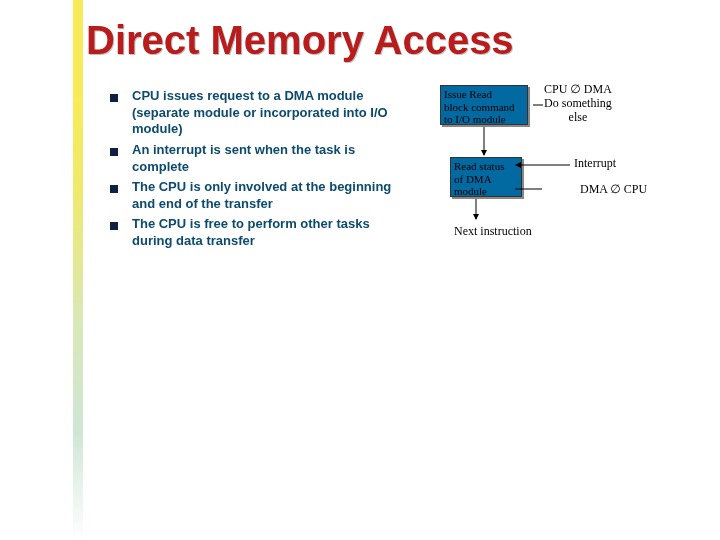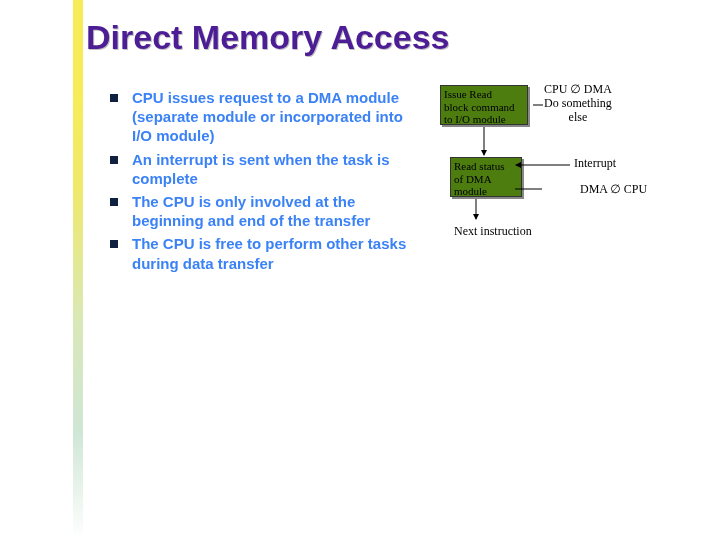--- a/index.html
+++ b/index.html
@@ -17,23 +17,23 @@
     left: 73px;
     top: 0;
     width: 10px;
     height: 540px;
     background: linear-gradient(180deg, #f7ec58 0%, #f7ec58 18%, #efe96c 35%, #d9e8b8 60%, #cfe6d5 80%, #ffffff 100%);
   }
   .title {
     position: absolute;
     left: 86px;
     top: 18px;
-    font-size: 34px;
+    font-size: 40px;
     font-weight: bold;
-    color: #4c1d95;
+    color: #b91c1c;
     text-shadow: 1px 1px 0 #c0c0c0;
     letter-spacing: 0px;
   }
   .bullets {
     position: absolute;
     left: 110px;
     top: 88px;
     width: 300px;
   }
   .bullet-row {
@@ -43,35 +43,35 @@
   }
   .bullet-marker {
     width: 8px;
     height: 8px;
     min-width: 8px;
     background: #102040;
     margin-top: 6px;
     margin-right: 14px;
   }
   .bullet-text {
-    font-size: 15px;
+    font-size: 13px;
     font-weight: bold;
-    color: #3b82f6;
+    color: #0c4a6e;
     line-height: 1.28;
   }
   .diagram {
     position: absolute;
     left: 430px;
     top: 85px;
     width: 280px;
     height: 200px;
   }
   .dbox {
     position: absolute;
-    background: #4d7c0f;
+    background: #0369a1;
     border: 1px solid #333;
     box-shadow: 2px 2px 0 #888;
     font-family: "Times New Roman", serif;
     font-size: 11px;
     line-height: 1.15;
     color: #000;
     padding: 2px 3px;
     box-sizing: border-box;
   }
   .dlabel {

